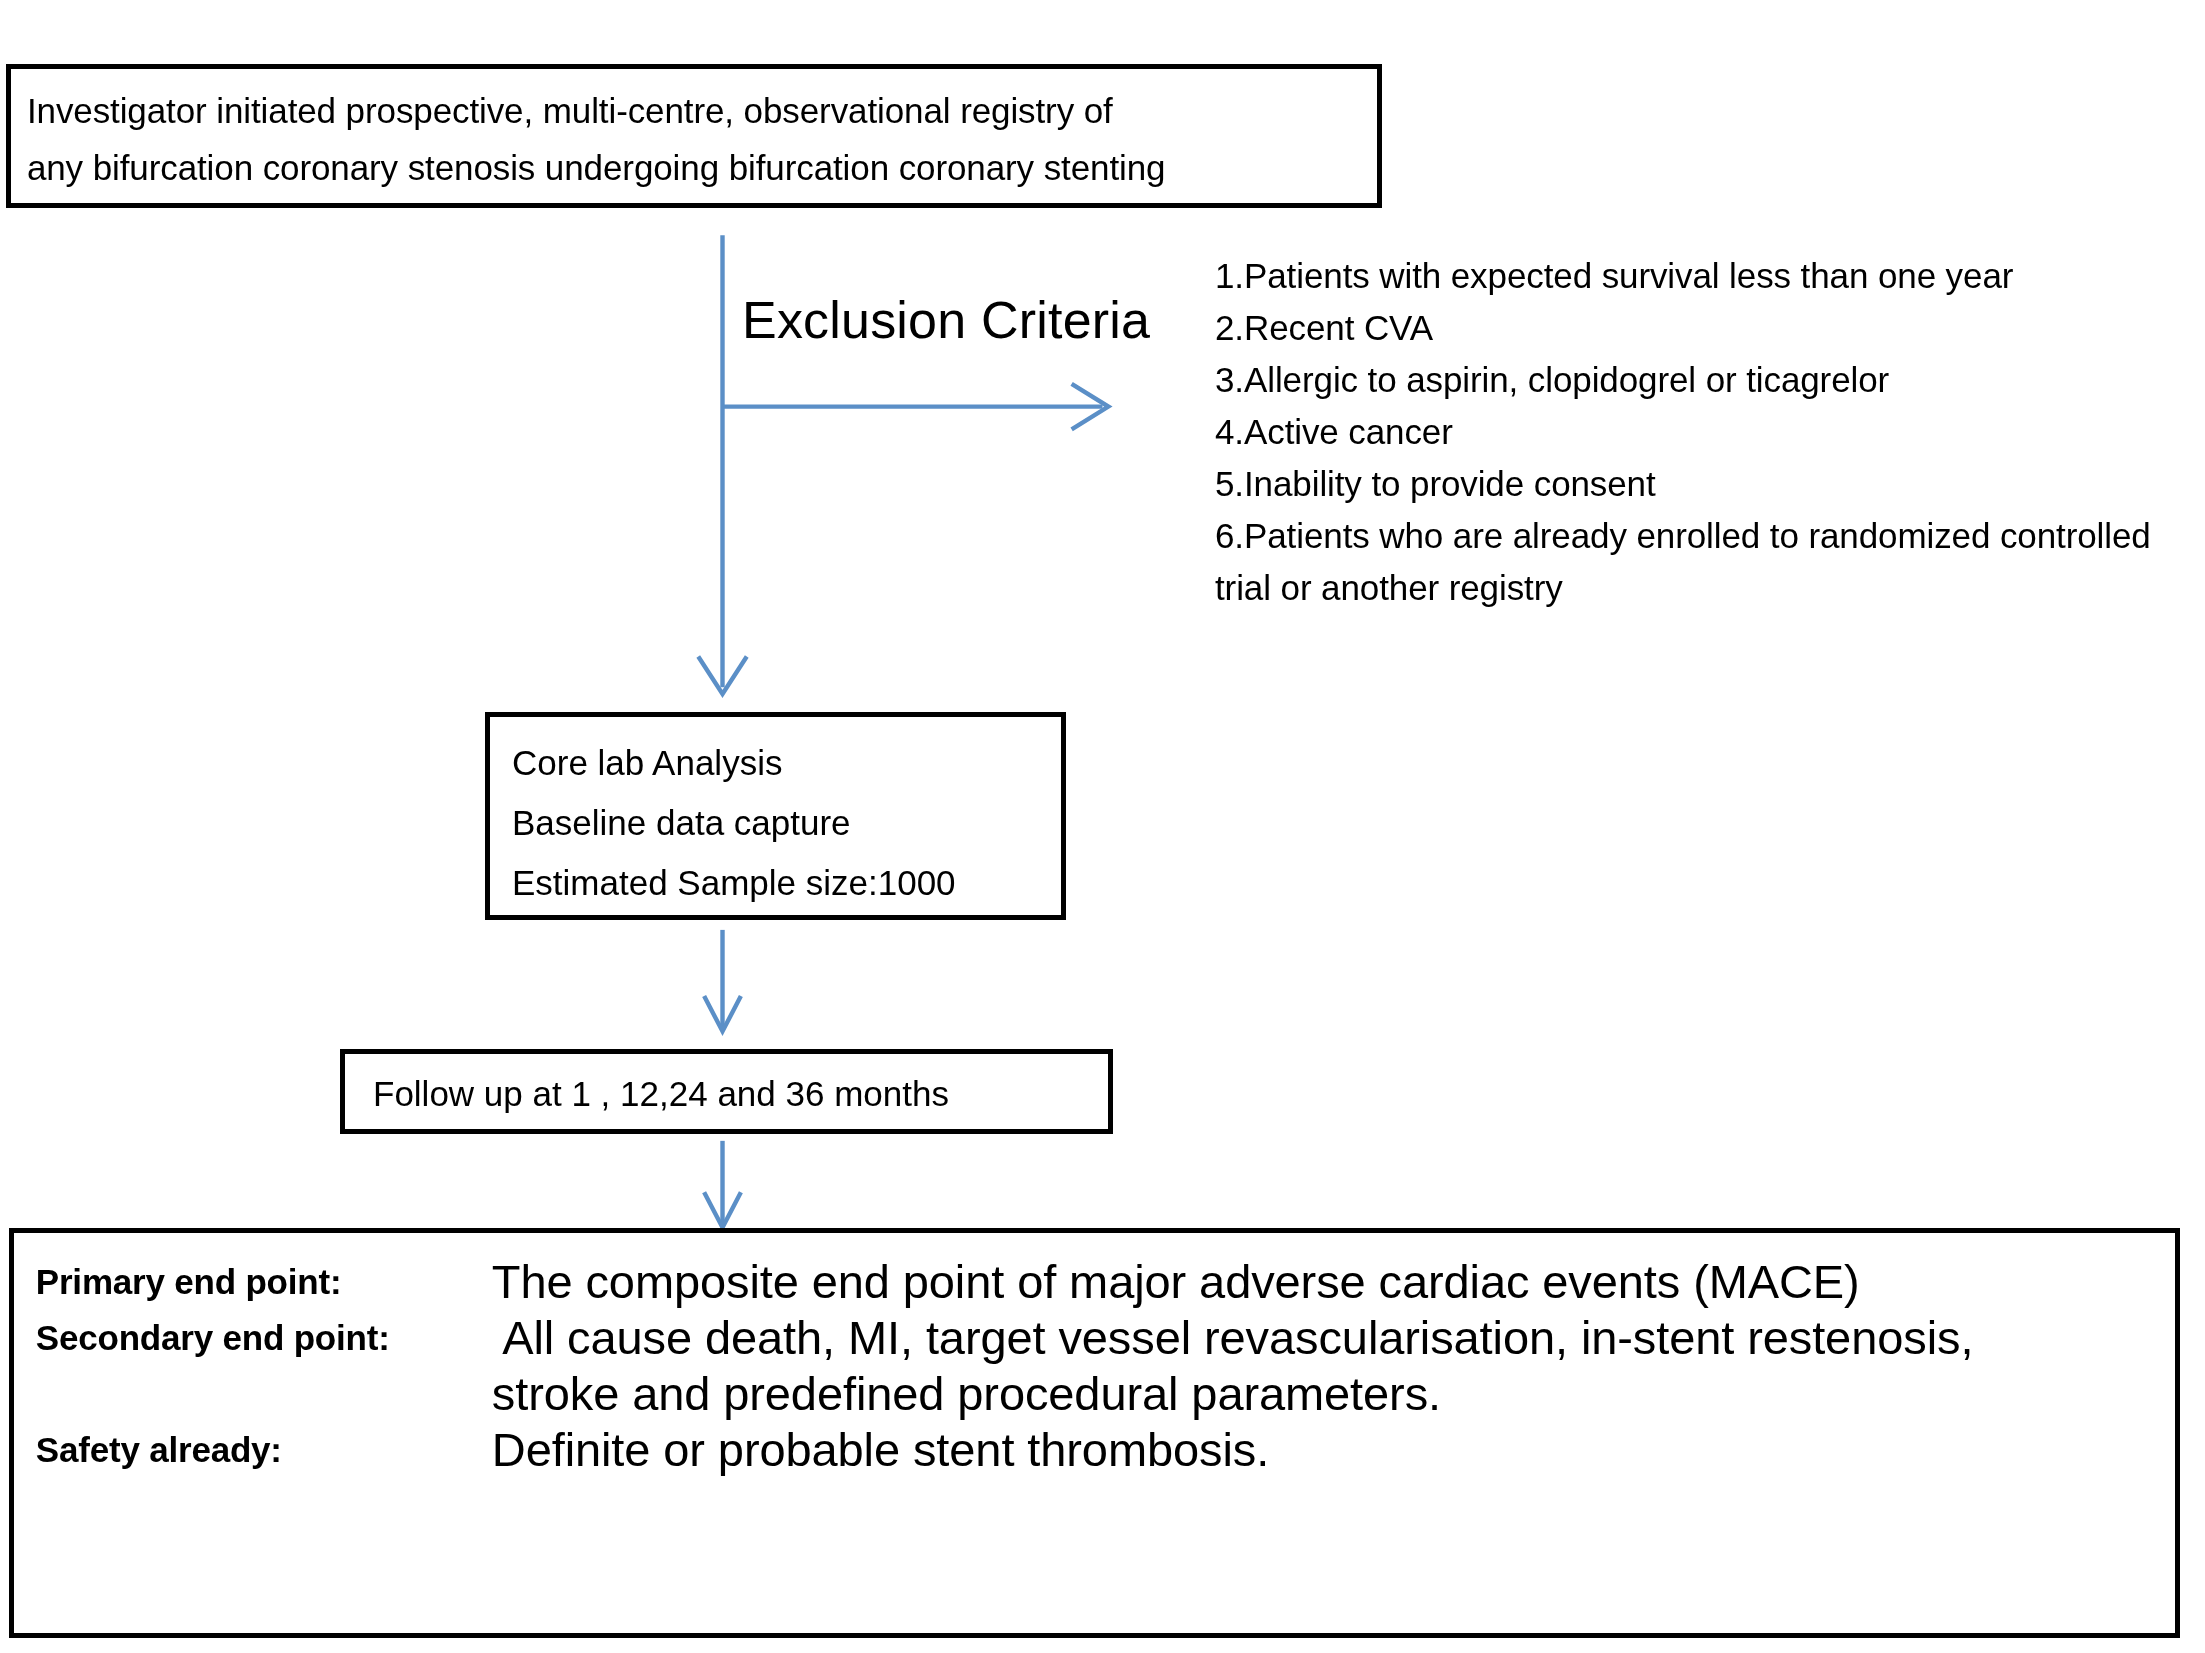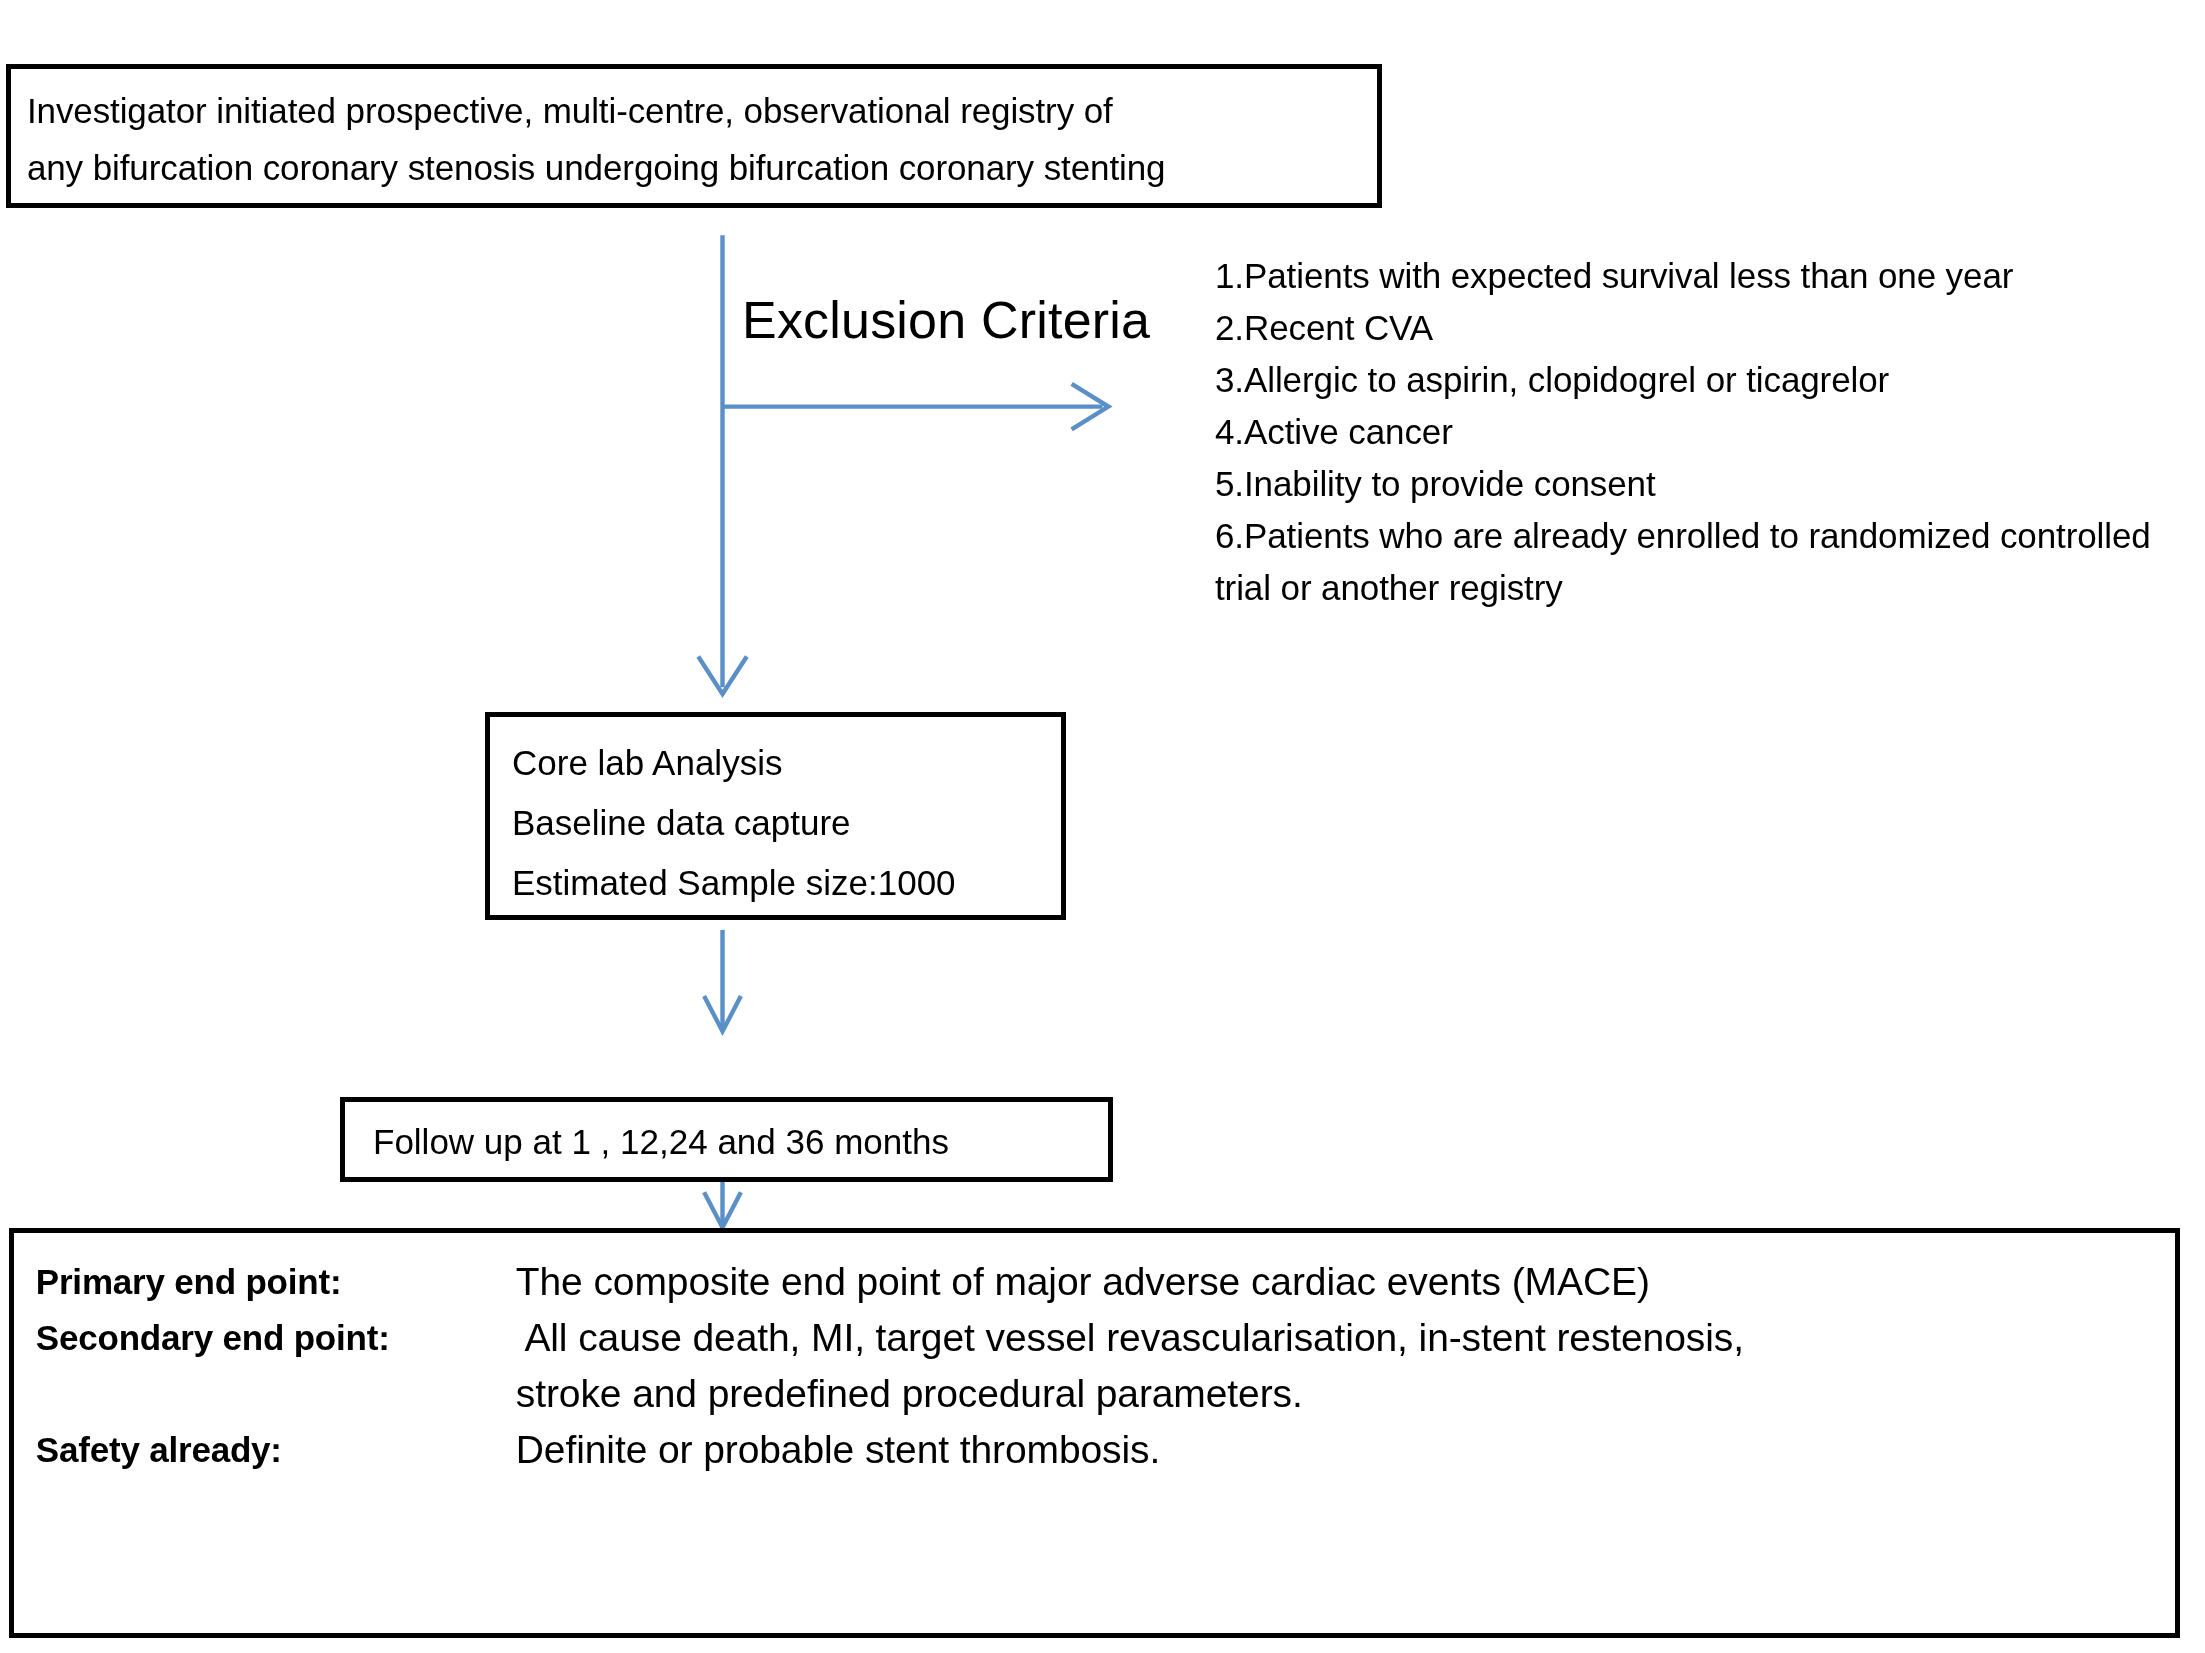--- a/index.html
+++ b/index.html
@@ -53,21 +53,21 @@
     padding: 16px 0 0 22px;
   }
   #box-baseline .line {
     font-size: 35px;
     line-height: 60px;
     white-space: nowrap;
   }
 
   #box-followup {
     left: 340px;
-    top: 1097px;
+    top: 1049px;
     width: 773px;
     height: 85px;
     padding: 13.2px 0 0 28px;
   }
   #box-followup .line {
     font-size: 35px;
     line-height: 53px;
     white-space: nowrap;
   }
 
@@ -88,24 +88,23 @@
   }
   .ep-label {
     font-size: 35px;
     font-weight: bold;
     white-space: nowrap;
     width: 456px;
     flex: 0 0 456px;
     letter-spacing: -0.2px;
   }
   .ep-value {
-    font-size: 39px;
+    font-size: 47px;
     white-space: pre;
     letter-spacing: -0.1px;
-    margin-left: 24px;
   }
   .ep-cont .ep-label { visibility: hidden; }
 
   
   #exclusion-label {
     position: absolute;
     left: 742px;
     top: 298px;
     font-size: 52px;
     line-height: 44px;

